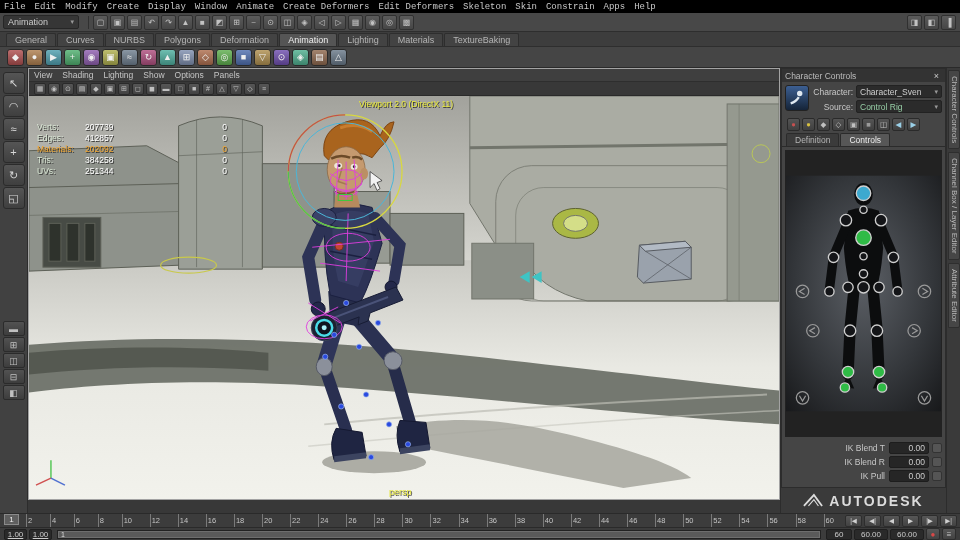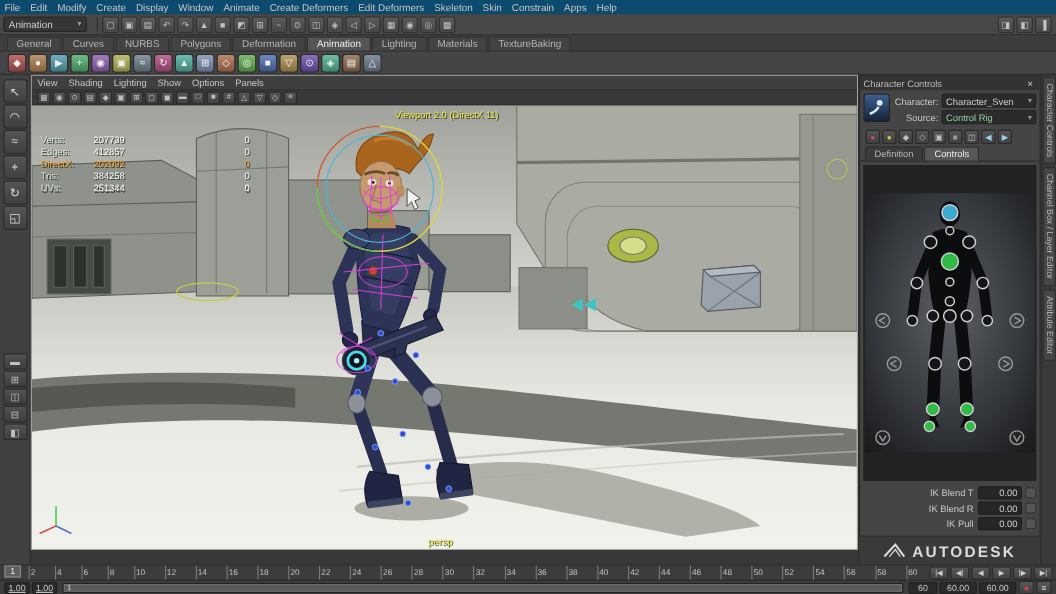--- a/index.html
+++ b/index.html
@@ -1,20 +1,20 @@
 <!DOCTYPE html>
 <html><head>
 <meta charset="utf-8">
 <style>
   html,body{margin:0;padding:0;background:#222;}
   *{box-sizing:border-box;}
   .app{position:relative;width:960px;height:540px;background:#3a3a3a;overflow:hidden;
        font-family:"Liberation Sans",sans-serif;color:#ccc;user-select:none;}
   
-  .menubar{height:13px;background:#0c4a6e;display:flex;align-items:center;padding-left:4px;}
+  .menubar{height:13px;background:#000000;display:flex;align-items:center;padding-left:4px;font-family:Liberation Mono, monospace;}
   .menu-item{font-size:9px;color:#c8c8c8;margin-right:9px;white-space:nowrap;cursor:default;}
   
   .statusline{height:19px;background:#484848;display:flex;align-items:center;padding:0 3px;border-bottom:1px solid #2e2e2e;}
   .menuset{width:76px;height:14px;background:#363636;border:1px solid #262626;border-radius:2px;
            display:flex;align-items:center;justify-content:space-between;padding:0 4px;font-size:9px;color:#ccc;margin-right:6px;}
   .sl-sep{width:1px;height:13px;background:#303030;margin:0 3px;}
   .sl-icons{display:flex;align-items:center;}
   .sl-icon{width:15px;height:15px;margin:0 1px;background:linear-gradient(#5b5b5b,#464646);
            border:1px solid #303030;border-radius:2px;font-size:8px;color:#c2c2c2;
            display:flex;align-items:center;justify-content:center;}
@@ -408,21 +408,21 @@
                 <span class="lab">Verts:</span>
                 <span class="val">207739</span>
                 <span class="sec">0</span>
               </div>
               <div class="hud-row">
                 <span class="lab">Edges:</span>
                 <span class="val">412857</span>
                 <span class="sec">0</span>
               </div>
               <div class="hud-row hl">
-                <span class="lab">DirectX:</span>
+                <span class="lab">Materials:</span>
                 <span class="val">202092</span>
                 <span class="sec">0</span>
               </div>
               <div class="hud-row">
                 <span class="lab">Tris:</span>
                 <span class="val">384258</span>
                 <span class="sec">0</span>
               </div>
               <div class="hud-row">
                 <span class="lab">UVs:</span>

